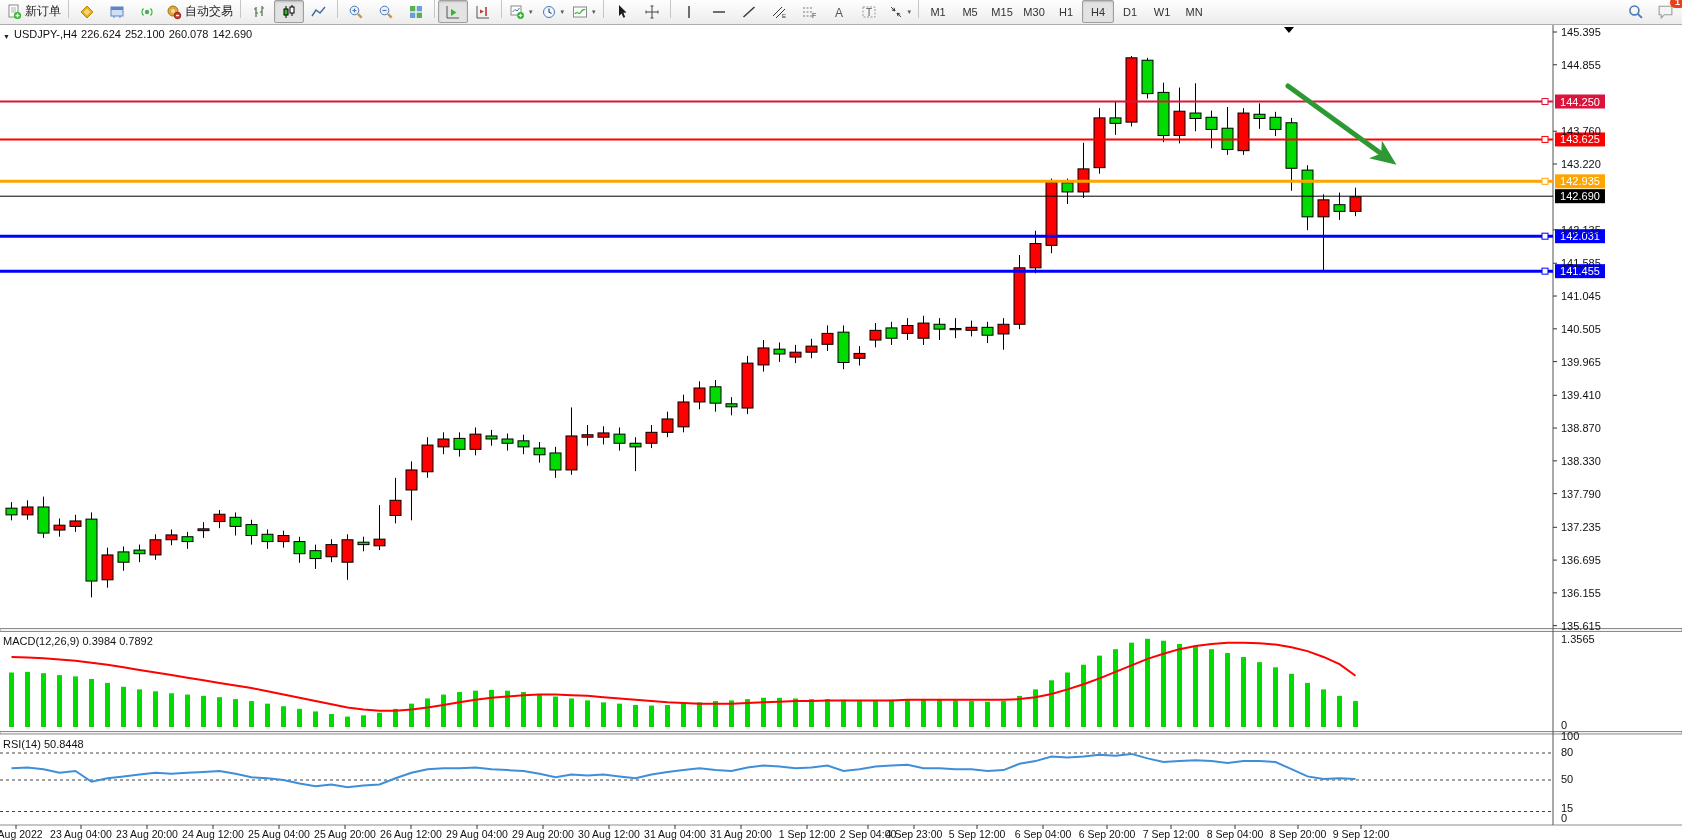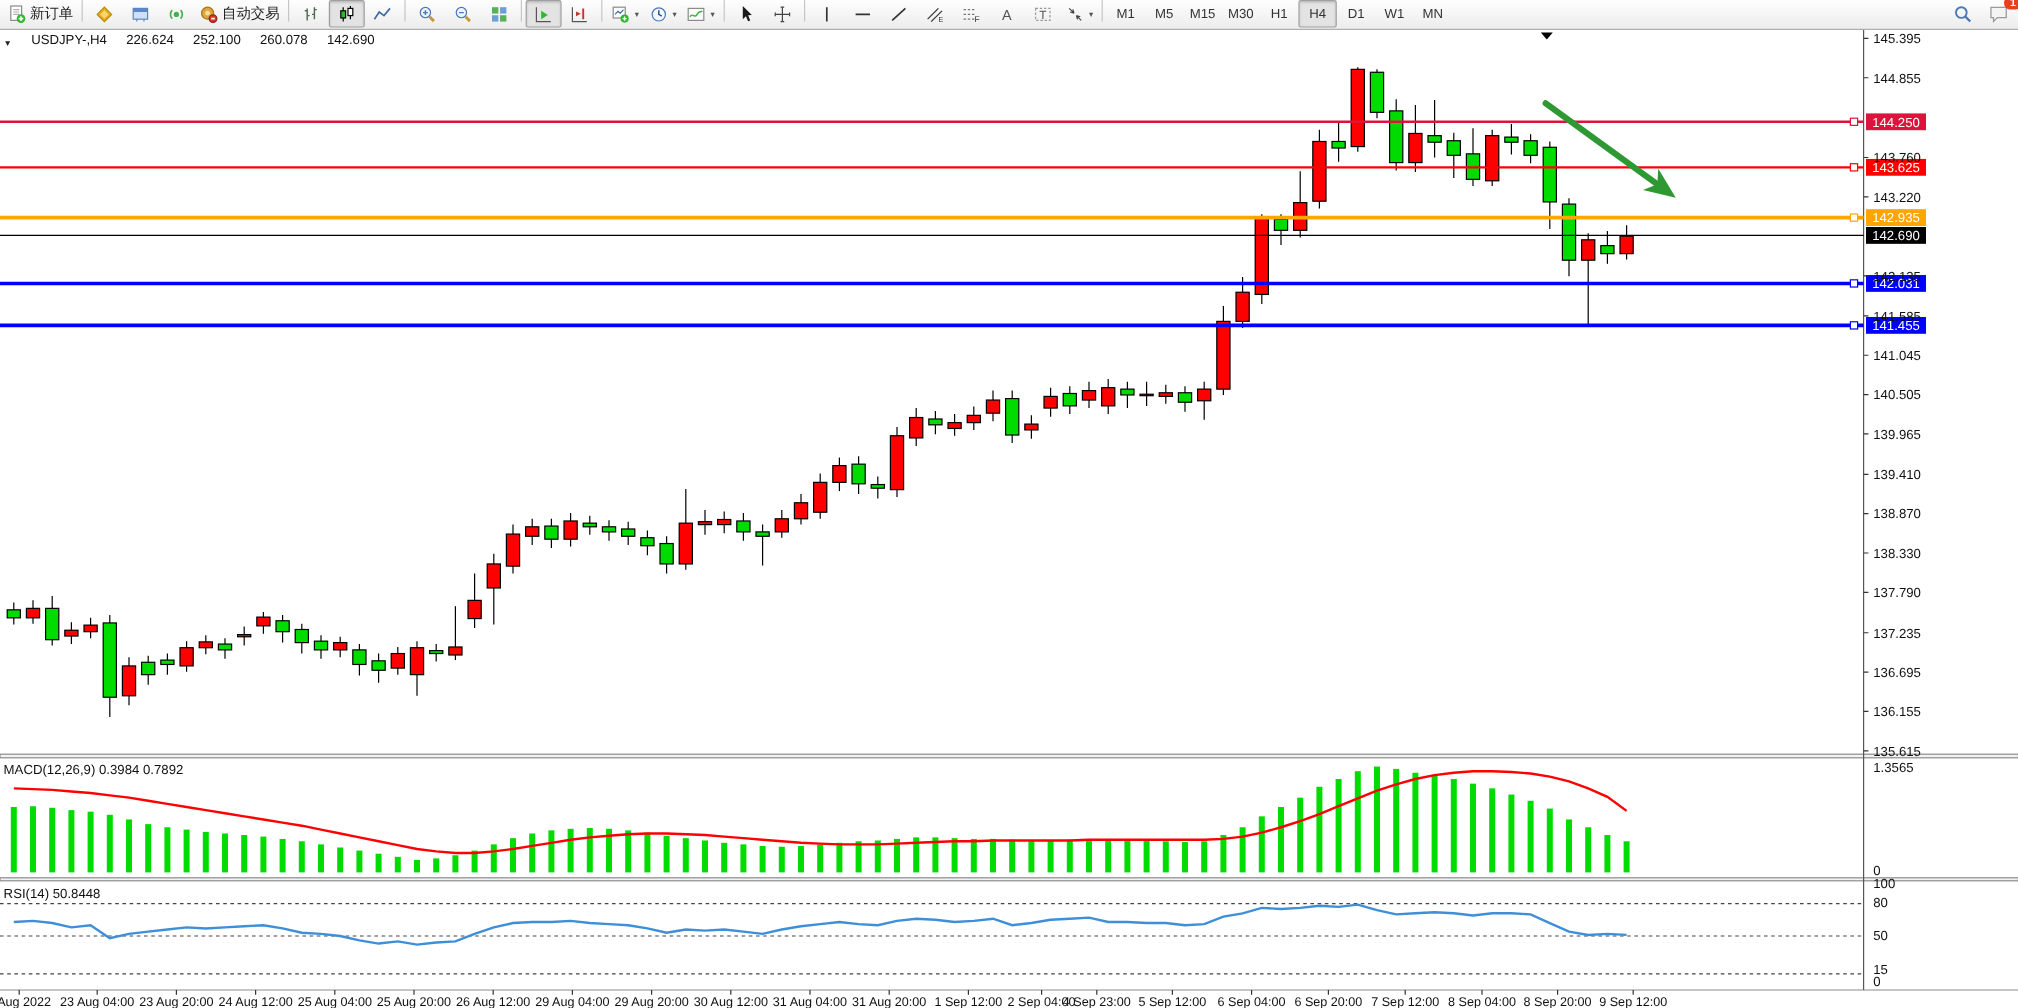--- a/index.html
+++ b/index.html
@@ -6,21 +6,21 @@
   body{width:1682px;height:840px;overflow:hidden;background:#fff;font-family:"Liberation Sans",sans-serif;position:relative}
   .toolbar{position:absolute;top:0;left:0;width:1678px;height:24px;display:flex;align-items:flex-start;padding:0 2px;background:linear-gradient(#fefefe,#ececec);border-bottom:1px solid #aeaeae;z-index:5}
   .tbtn{height:21px;min-width:22px;display:flex;align-items:center;justify-content:center;gap:3px;padding:0 3px;border:1px solid transparent;border-radius:2px;font-size:12px;color:#222;cursor:default;white-space:nowrap}
   .tbtn.pressed{background:#e3e3e3;border-color:#9f9f9f;box-shadow:inset 0 1px 2px rgba(0,0,0,.18)}
   .tsep{width:1px;height:18px;background:#c6c6c6;margin:0 3px}
   .tf{font-size:11px;color:#333;min-width:24px;justify-content:center}
   .caret{font-size:7px;color:#555;margin-left:1px}
   .spacer{flex:1}
   .chatwrap{position:relative}
   .badge{position:absolute;top:-4px;right:-6px;background:#e8401c;color:#fff;font-size:9px;line-height:11px;min-width:11px;height:11px;border-radius:6px;text-align:center;padding:0 2px;font-weight:bold}
-  .sym{position:absolute;top:28px;left:3px;font-size:11px;color:#111;z-index:3;display:flex;gap:16px;align-items:flex-end}
+  .sym{position:absolute;top:28px;left:3px;font-size:11px;color:#111;z-index:3;display:flex;gap:4px;align-items:flex-end}
   .sym .dn{font-size:7px;color:#222}
   svg text{font-family:"Liberation Sans",sans-serif}
   #plot{position:absolute;top:0;left:0;z-index:1}
 </style>
 </head>
 <body>
 
 <div class="toolbar">
   <div class="tbtn">
     <svg width="16" height="16" viewBox="0 0 16 16">

